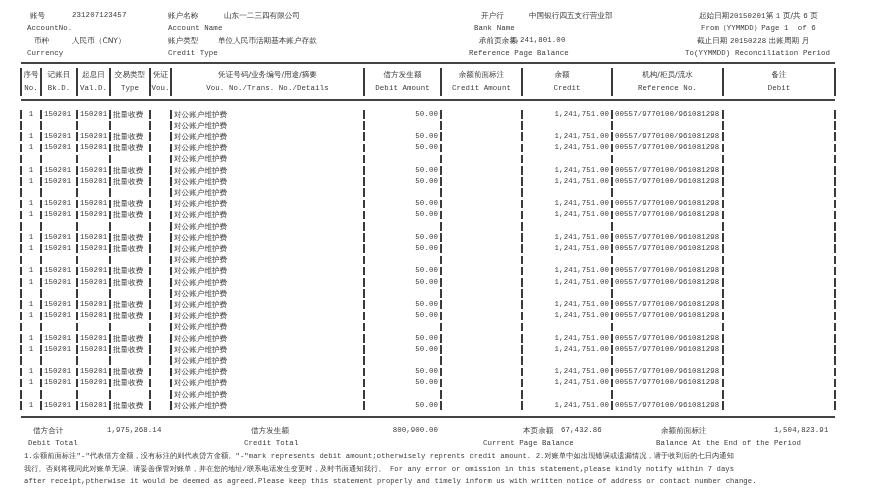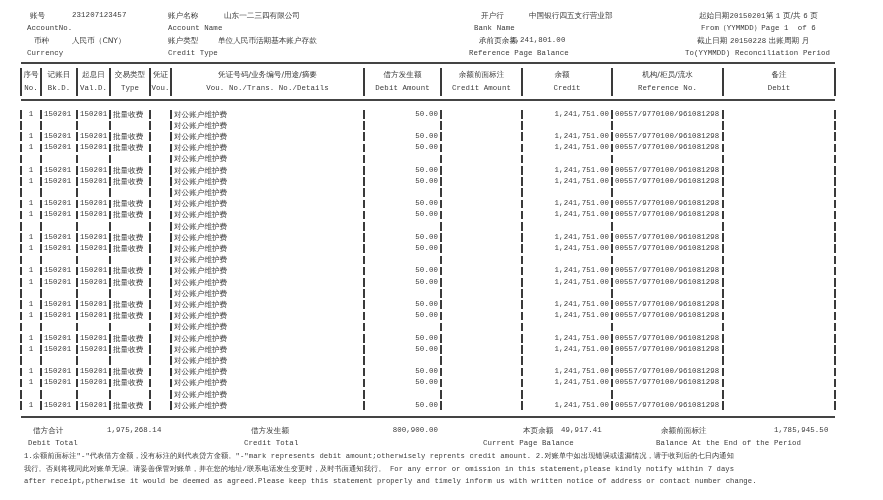--- a/index.html
+++ b/index.html
@@ -782,25 +782,25 @@
 <div>
   <span class="abs cn" style="left:33px;top:427px;">借方合计</span>
   <span class="abs mono" style="left:107px;top:427px;">1,975,268.14</span>
   <span class="abs mono" style="left:28px;top:440px;">Debit Total</span>
 
   <span class="abs cn" style="left:251px;top:427px;">借方发生额</span>
   <span class="abs mono" style="left:382px;top:427px;width:56px;text-align:right;">800,900.00</span>
   <span class="abs mono" style="left:244px;top:440px;">Credit Total</span>
 
   <span class="abs cn" style="left:487px;top:427px;margin-left:36px;">本页余额</span>
-  <span class="abs mono" style="left:561px;top:427px;">49,917.41</span>
+  <span class="abs mono" style="left:561px;top:427px;">67,432.86</span>
   <span class="abs mono" style="left:483px;top:440px;">Current Page Balance</span>
 
   <span class="abs cn" style="left:661px;top:427px;">余额前面标注</span>
-  <span class="abs mono" style="left:774px;top:427px;">1,785,945.50</span>
+  <span class="abs mono" style="left:774px;top:427px;">1,504,823.91</span>
   <span class="abs mono" style="left:656px;top:440px;">Balance At the End of the Period</span>
 </div>
 
 <div>
   <span class="abs mono" style="left:24px;top:453px;font-size:7.2px;">1.余额前面标注"-"代表借方金额，没有标注的则代表贷方金额。"-"mark represents debit amount;otherwisely reprents credit amount.  2.对账单中如出现错误或遗漏情况，请于收到后的七日内通知</span>
   <span class="abs mono" style="left:24px;top:466px;font-size:7.2px;">我行。否则将视同此对账单无误。请妥善保管对账单，并在您的地址/联系电话发生变更时，及时书面通知我行。 For any error or omission in this statement,please kindly notify within 7 days</span>
   <span class="abs mono" style="left:24px;top:478px;font-size:7.2px;">after receipt,ptherwise it would be deemed as agreed.Please keep this statement properly and timely inform us with written notice of address or contact number change.</span>
 </div>
 
 </body></html>

